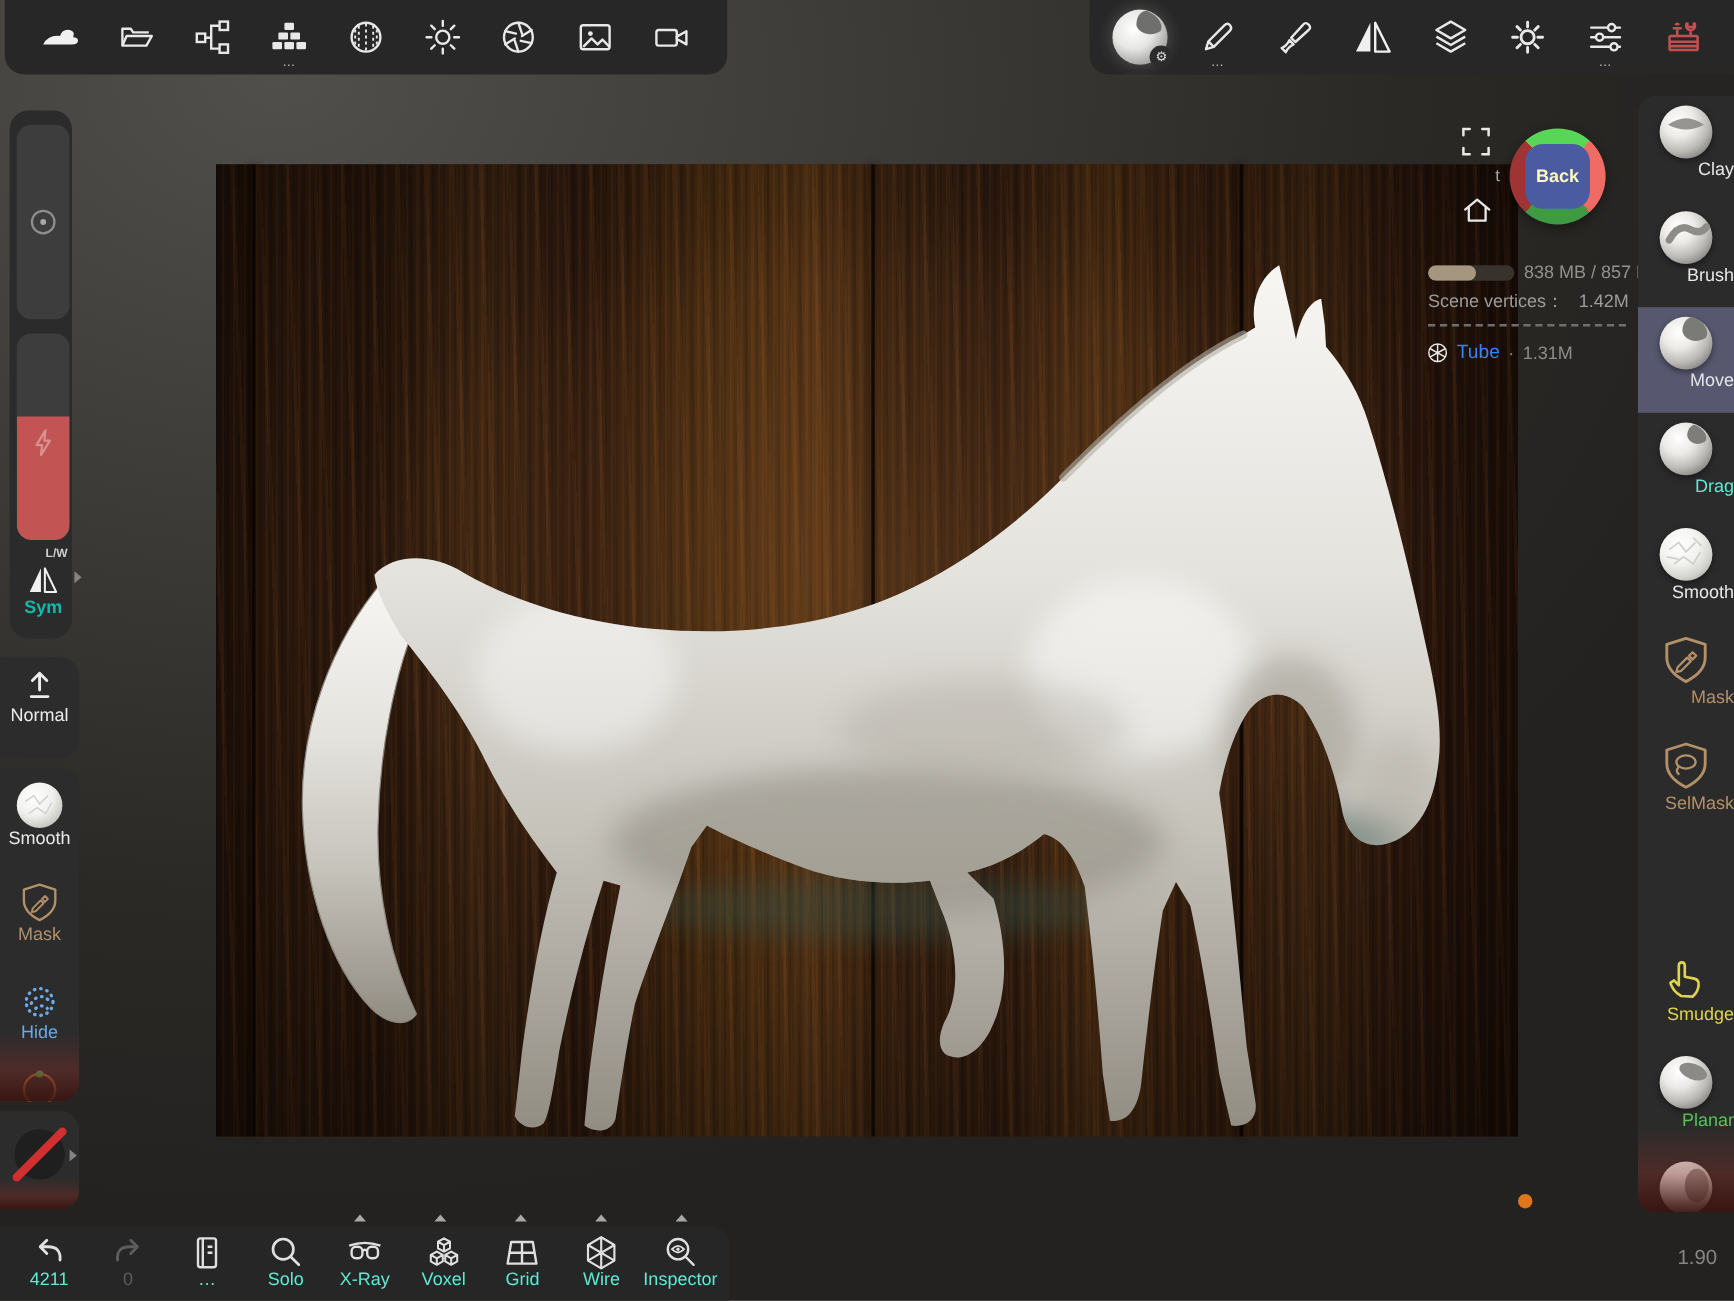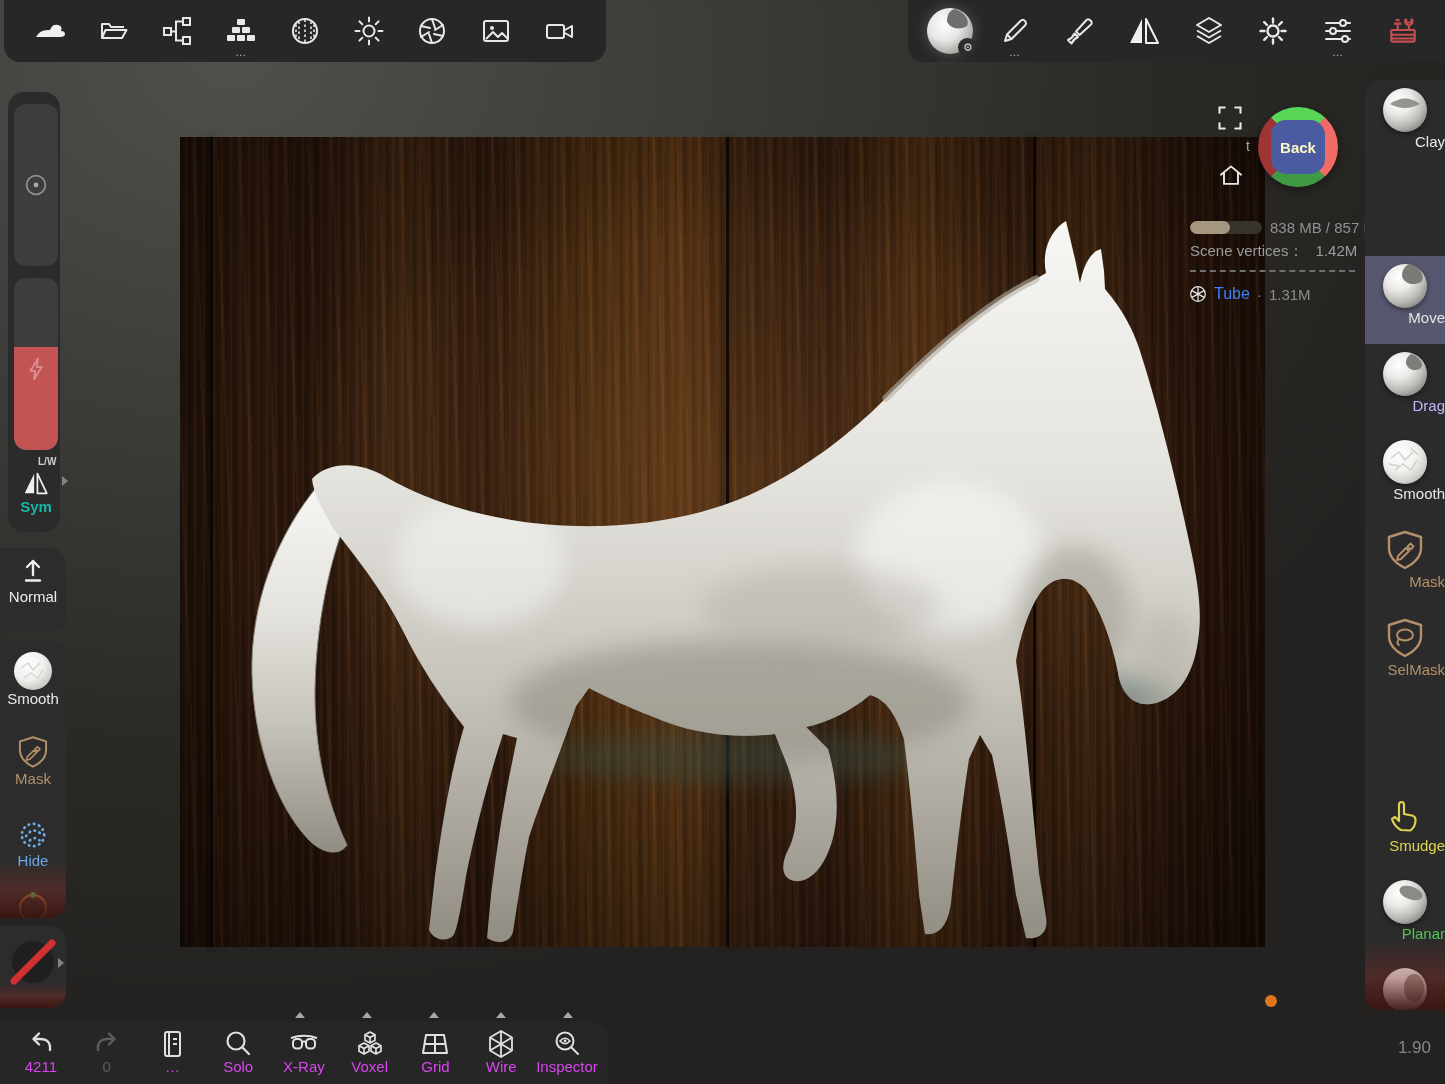--- a/index.html
+++ b/index.html
@@ -55,21 +55,21 @@
           overflow:hidden; text-align:center; }
   .lp-d { left:0; top:926px; width:66px; height:82px; background:#2c2c2d; border-radius:0 16px 16px 0; overflow:hidden; }
   .lp-item { position:absolute; left:0; width:66px; text-align:center; }
   .lp-label { display:block; font-size:15px; margin-top:0; }
   .arrow-r { position:absolute; width:0; height:0; border-left:6px solid #848484;
              border-top:5px solid transparent; border-bottom:5px solid transparent; }
   
   .bottom-bar { left:0; top:1022px; width:608px; height:62px; background:#262626; border-radius:0 16px 0 0;
                 display:flex; align-items:flex-start; justify-content:space-around; padding:4px 8px 0; z-index:9; }
   .bb-item { width:62px; text-align:center; position:relative; }
-  .bb-label { display:block; font-size:15px; color:#d946ef; margin-top:-2px; }
+  .bb-label { display:block; font-size:15px; color:#5eead4; margin-top:-2px; }
   .bb-item.dim svg { stroke:#5d5d5d; } .bb-item.dim .bb-label { color:#5d5d5d; }
   .caret { position:absolute; top:1012px; width:0; height:0; z-index:9;
            border-left:5px solid transparent; border-right:5px solid transparent; border-bottom:6px solid #a8a8a8; }
   
   .ov { position:absolute; z-index:5; }
   .nav-ball { left:1258px; top:107px; width:80px; height:80px; border-radius:50%;
               background:conic-gradient(from -42deg, #58d658 0 84deg, #ef6b63 0 180deg, #3f9a44 0 264deg, #9e3434 0 360deg);
               display:flex; align-items:center; justify-content:center; box-shadow:0 3px 10px rgba(0,0,0,.4); z-index:6; }
   .nav-ball-center { width:54px; height:54px; border-radius:15px; background:#4b5ba2;
                      display:flex; align-items:center; justify-content:center;
@@ -256,39 +256,48 @@
   <div class="tool-row" style="top:0">
     <div class="tool-icon">
         <div class="sphere"></div>
       <svg class="overlay-svg" viewBox="0 0 44 44">
           <path d="M7 16 Q22 5 37 16 Q22 24 7 16 Z" fill="#8c8c89" opacity=".92"></path>
         </svg>
       </div>
     <span class="tool-label" style="color: rgb(232, 232, 232);">Clay</span>
   </div>
 
+  <div class="tool-row" style="top:88px">
+    <div class="tool-icon">
+        <div class="sphere"></div>
+      <svg class="overlay-svg" viewBox="0 0 44 44">
+          <path d="M8 24 Q16 10 25 15 T39 13" stroke="#8c8c89" stroke-width="6" fill="none" stroke-linecap="round"></path>
+        </svg>
+      </div>
+    <span class="tool-label" style="color: rgb(232, 232, 232);">Brush</span>
+  </div>
 
   <div class="tool-row selected" style="top:176px">
     <div class="tool-icon">
         <div class="sphere"></div>
       <svg class="overlay-svg" viewBox="0 0 44 44">
           <path d="M27 0 C37 3 42 12 38.5 17.5 C30 23 20.5 19 19 12 C19 5.5 22.5 1 27 0 Z" fill="#7a7a77"></path>
         </svg>
       </div>
     <span class="tool-label" style="color: #e5e5e5;">Move</span>
   </div>
 
   <div class="tool-row" style="top:264px">
     <div class="tool-icon">
         <div class="sphere"></div>
       <svg class="overlay-svg" viewBox="0 0 44 44">
           <path d="M29 2 C37 5 41 12 38 16 C31.5 20.5 24 17 23 11 C23 6.5 25.5 3 29 2 Z" fill="#7d7d7a"></path>
         </svg>
       </div>
-    <span class="tool-label" style="color: #c4b5fd;">Drag</span>
+    <span class="tool-label" style="color: #5eead4;">Drag</span>
   </div>
 
   <div class="tool-row" style="top:352px">
     <div class="tool-icon">
         <div class="sphere bright"></div>
       <svg class="overlay-svg" viewBox="0 0 44 44" stroke="#d0d0cc" stroke-width="1.5" fill="none">
           <path d="M8 18 l8 -6 6 8 8 -8 M12 30 l8 -6 8 6 6 -10 M6 24 l10 2 M28 8 l7 7"></path>
         </svg>
       </div>
     <span class="tool-label" style="color: rgb(232, 232, 232);">Smooth</span>

